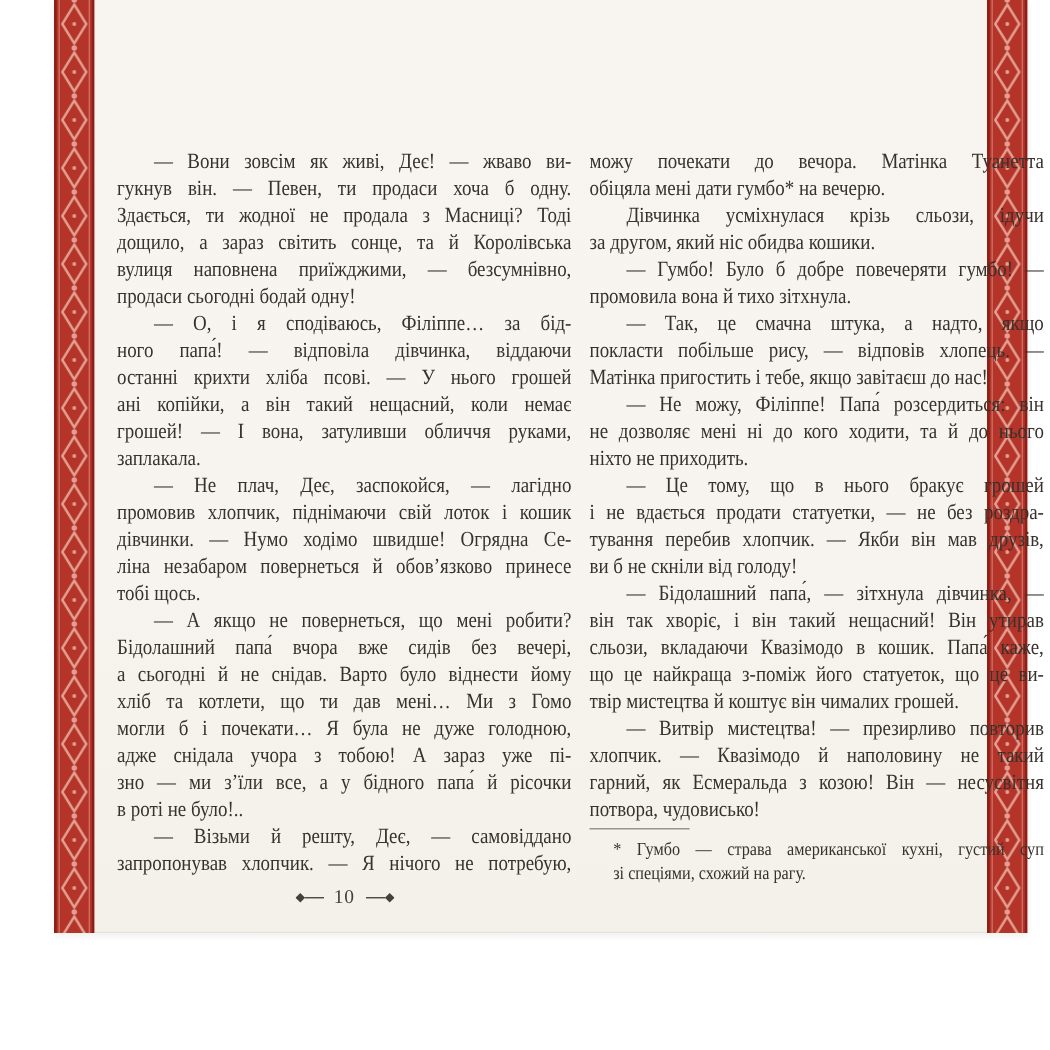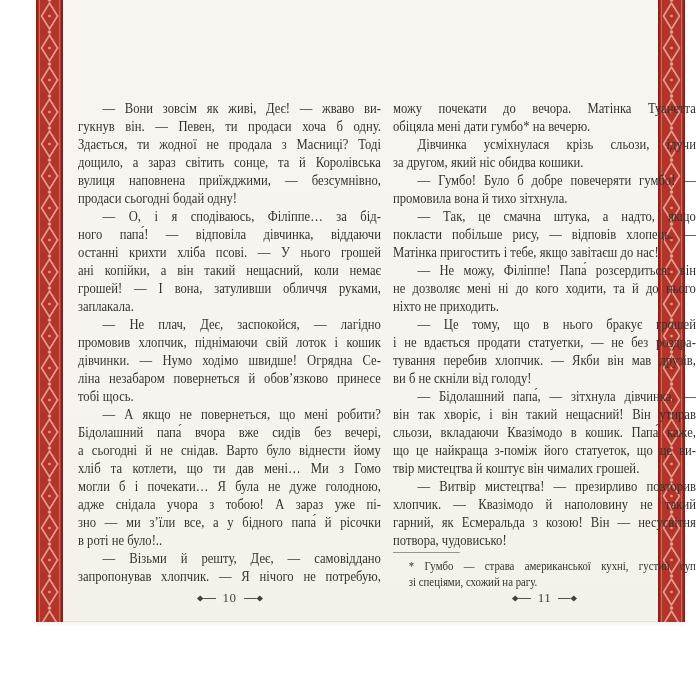--- a/index.html
+++ b/index.html
@@ -166,25 +166,14 @@
       <path d="M3.2 0.4 L6.4 3.5 L3.2 6.6 L0 3.5 Z" style="fill:var(--pn-ink)"></path>
       <rect x="6.3" y="3.05" width="12.7" height="0.9" style="fill:var(--pn-ink)"></rect>
     </svg>
     <span>10</span>
     <svg class="pn-orn" width="19" height="7" viewBox="0 0 19 7" aria-hidden="true">
       <rect x="0" y="3.05" width="12.7" height="0.9" style="fill:var(--pn-ink)"></rect>
       <path d="M15.8 0.4 L19 3.5 L15.8 6.6 L12.6 3.5 Z" style="fill:var(--pn-ink)"></path>
     </svg>
   </div>
 
-  <div class="pagenum pn-right">
-    <svg class="pn-orn" width="19" height="7" viewBox="0 0 19 7" aria-hidden="true">
-      <path d="M3.2 0.4 L6.4 3.5 L3.2 6.6 L0 3.5 Z" style="fill:var(--pn-ink)"></path>
-      <rect x="6.3" y="3.05" width="12.7" height="0.9" style="fill:var(--pn-ink)"></rect>
-    </svg>
-    <span>11</span>
-    <svg class="pn-orn" width="19" height="7" viewBox="0 0 19 7" aria-hidden="true">
-      <rect x="0" y="3.05" width="12.7" height="0.9" style="fill:var(--pn-ink)"></rect>
-      <path d="M15.8 0.4 L19 3.5 L15.8 6.6 L12.6 3.5 Z" style="fill:var(--pn-ink)"></path>
-    </svg>
-  </div>
 
 </div>
 
 </body></html>

